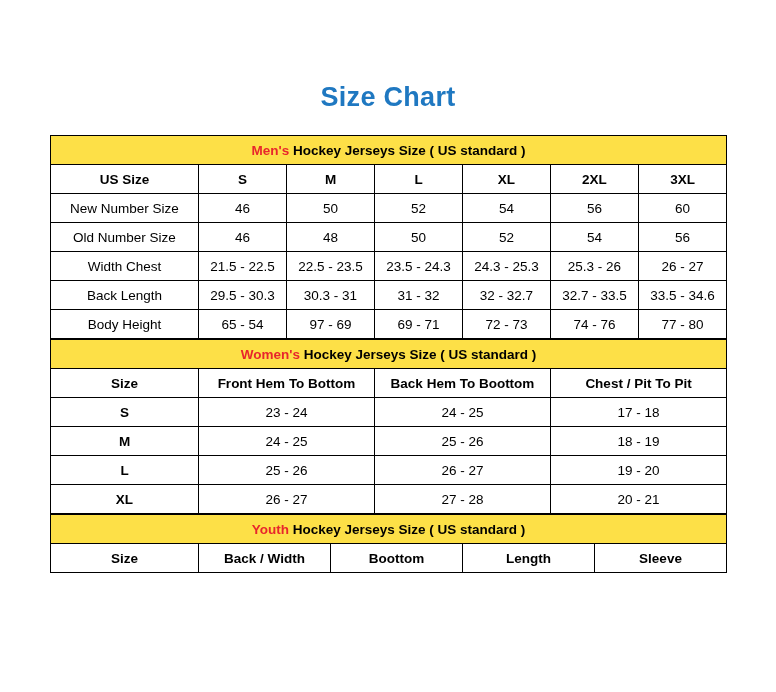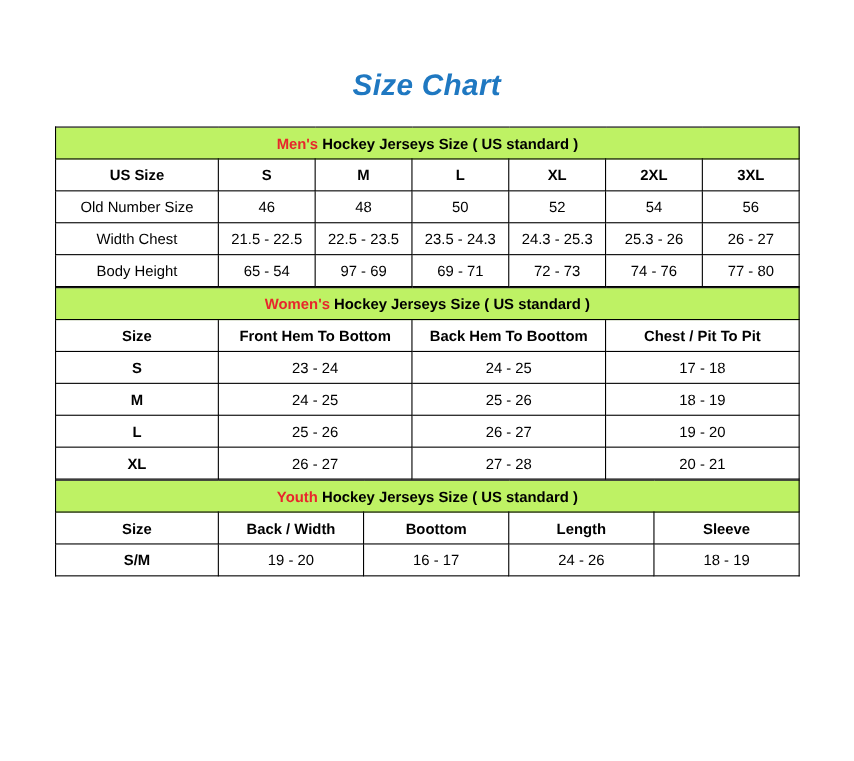--- a/index.html
+++ b/index.html
@@ -18,43 +18,42 @@
     width: 776px;
     height: 692px;
     position: relative;
     box-sizing: border-box;
   }
   .chart-title {
     text-align: center;
     color: #1f78c1;
     font-size: 27px;
     font-weight: bold;
-    padding-top: 62px;
+    padding-top: 82px;
     letter-spacing: 0.3px;
-    font-style: italic;
   }
   .tables-wrap {
     width: 676px;
     margin: 22px auto 0 auto;
   }
   table.size-table {
     border-collapse: collapse;
     width: 676px;
     table-layout: fixed;
   }
   table.size-table td {
     border: 1px solid #000000;
     text-align: center;
     font-size: 13.5px;
     height: 26px;
     padding: 1px 2px;
     vertical-align: middle;
   }
   .banner-row td {
-    background: #bef264;
+    background: #fde047;
     font-weight: bold;
     font-size: 14.5px;
     height: 31px;
   }
   .banner-accent {
     color: #e8262c;
     font-weight: bold;
   }
   .banner-rest {
     color: #000000;
@@ -115,36 +114,54 @@
         <tr class="hdr">
           <td>US Size</td>
           <td>S</td>
           <td>M</td>
           <td>L</td>
           <td>XL</td>
           <td>2XL</td>
           <td>3XL</td>
         </tr>
         <tr>
+          <td class="rowlabel">New Number Size</td>
+          <td>46</td>
+          <td>50</td>
+          <td>52</td>
+          <td>54</td>
+          <td>56</td>
+          <td>60</td>
+        </tr>
+        <tr>
           <td class="rowlabel">Old Number Size</td>
           <td>46</td>
           <td>48</td>
           <td>50</td>
           <td>52</td>
           <td>54</td>
           <td>56</td>
         </tr>
         <tr>
           <td class="rowlabel">Width Chest</td>
           <td>21.5 - 22.5</td>
           <td>22.5 - 23.5</td>
           <td>23.5 - 24.3</td>
           <td>24.3 - 25.3</td>
           <td>25.3 - 26</td>
           <td>26 - 27</td>
+        </tr>
+        <tr>
+          <td class="rowlabel">Back Length</td>
+          <td>29.5 - 30.3</td>
+          <td>30.3 - 31</td>
+          <td>31 - 32</td>
+          <td>32 - 32.7</td>
+          <td>32.7 - 33.5</td>
+          <td>33.5 - 34.6</td>
         </tr>
         <tr>
           <td class="rowlabel">Body Height</td>
           <td>65 - 54</td>
           <td>97 - 69</td>
           <td>69 - 71</td>
           <td>72 - 73</td>
           <td>74 - 76</td>
           <td>77 - 80</td>
         </tr>
@@ -207,24 +224,17 @@
         <tr class="banner-row">
           <td colspan="5"><span class="banner-accent">Youth</span><span class="banner-rest"> Hockey Jerseys Size ( US standard )</span></td>
         </tr>
         <tr class="hdr">
           <td>Size</td>
           <td>Back / Width</td>
           <td>Boottom</td>
           <td>Length</td>
           <td>Sleeve</td>
         </tr>
-        <tr>
-          <td class="bold-cell">S/M</td>
-          <td>19 - 20</td>
-          <td>16 - 17</td>
-          <td>24 - 26</td>
-          <td>18 - 19</td>
-        </tr>
       </tbody>
     </table>
 
   </div>
 </div>
 
 </body></html>

